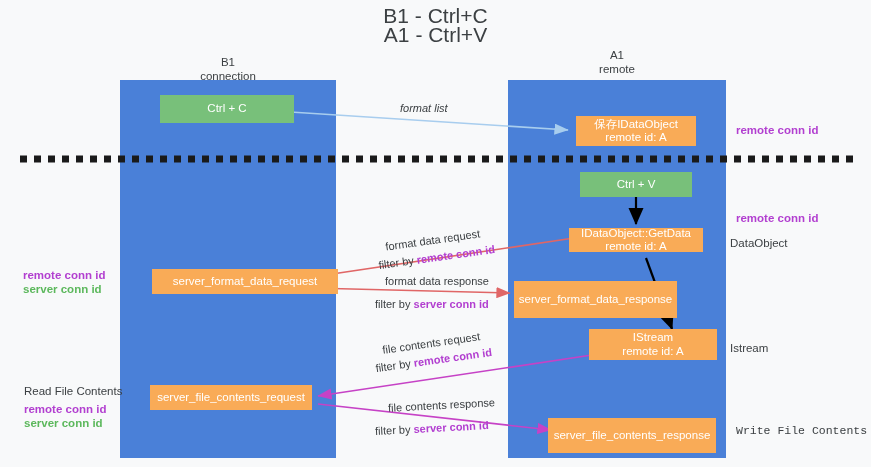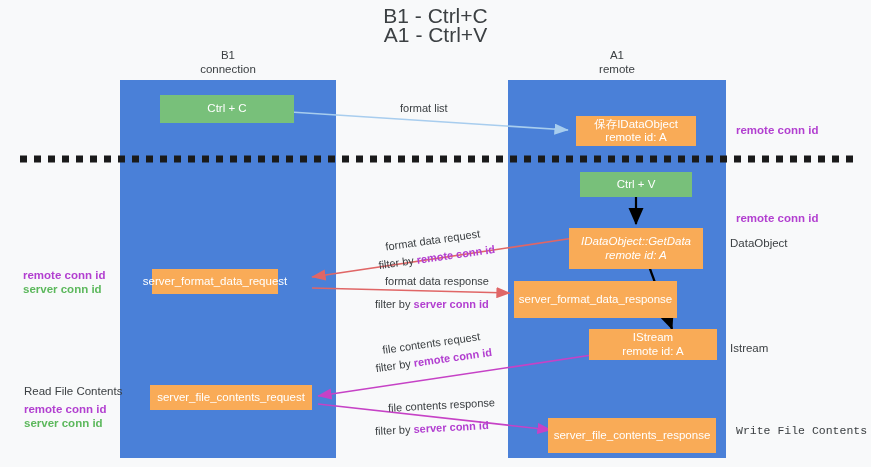--- a/index.html
+++ b/index.html
@@ -65,21 +65,21 @@
 </head>
 <body>
 
 <div id="stage">
 
   <div class="title">
     <div>B1 - Ctrl+C</div>
     <div>A1 - Ctrl+V</div>
   </div>
 
-  <div class="lane-head" style="left:120px;top:48px;width:216px;">
+  <div class="lane-head" style="left:120px;top:55px;width:216px;">
     <span>B1</span>
     <span class="ln2">connection</span>
   </div>
   <div class="lane-head" style="left:508px;top:48px;width:218px;">
     <span>A1</span>
     <span class="ln2">remote</span>
   </div>
 
   <div class="lane" id="lane-b1"></div>
   <div class="lane" id="lane-a1"></div>
@@ -117,24 +117,24 @@
     <line x1="20" y1="159" x2="856" y2="159" stroke="#1a1a1a" stroke-width="7" stroke-dasharray="7 7"></line>
   </svg>
 
   <div class="node green" style="left:160px;top:95px;width:134px;height:28px;">Ctrl + C</div>
 
   <div class="node orange" style="left:576px;top:116px;width:120px;height:30px;">保存IDataObject
 remote id: A</div>
 
   <div class="node green" style="left:580px;top:172px;width:112px;height:25px;">Ctrl + V</div>
 
-  <div class="node orange" style="left:569px;top:228px;width:134px;height:41px;font-style:italic;">IDataObject::GetData
+  <div class="node orange" style="left:569px;top:228px;width:134px;height:24px;">IDataObject::GetData
 remote id: A</div>
 
-  <div class="node orange" style="left:152px;top:269px;width:126px;height:25px;">server_format_data_request</div>
+  <div class="node orange" style="left:152px;top:269px;width:186px;height:25px;">server_format_data_request</div>
 
   <div class="node orange" style="left:514px;top:281px;width:163px;height:37px;">server_format_data_response</div>
 
   <div class="node orange" style="left:589px;top:329px;width:128px;height:31px;">IStream
 remote id: A</div>
 
   <div class="node orange" style="left:150px;top:385px;width:162px;height:25px;">server_file_contents_request</div>
 
   <div class="node orange" style="left:548px;top:418px;width:168px;height:35px;">server_file_contents_response</div>
 
@@ -148,21 +148,21 @@
 
   <div class="note" style="left:736px;top:424px;font-family:Liberation Mono, monospace;">Write File Contents</div>
 
   <div class="note purple" style="left:23px;top:268px;">remote conn id</div>
   <div class="note green-t" style="left:23px;top:282px;">server conn id</div>
 
   <div class="note" style="left:24px;top:384px;">Read File Contents</div>
   <div class="note purple" style="left:24px;top:402px;">remote conn id</div>
   <div class="note green-t" style="left:24px;top:416px;">server conn id</div>
 
-  <div class="elabel" style="left:400px;top:101px;">format list</div>
+  <div class="elabel" style="left:400px;top:101px;font-style:italic;">format list</div>
 
   <div class="elabel" style="left:385px;top:233px;transform:rotate(-8deg);">format data request</div>
   <div class="elabel" style="left:378px;top:250px;transform:rotate(-8deg);">
     <span>filter by </span><span class="purple">remote conn id</span>
   </div>
 
   <div class="elabel" style="left:385px;top:274px;">format data response</div>
   <div class="elabel" style="left:375px;top:297px;">
     <span>filter by </span><span class="purple">server conn id</span>
   </div>

